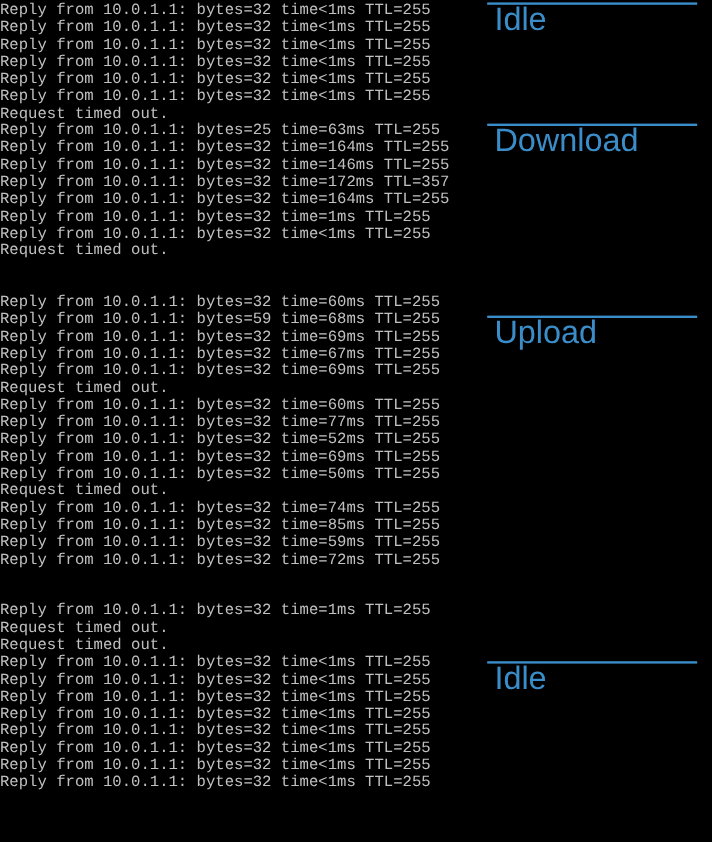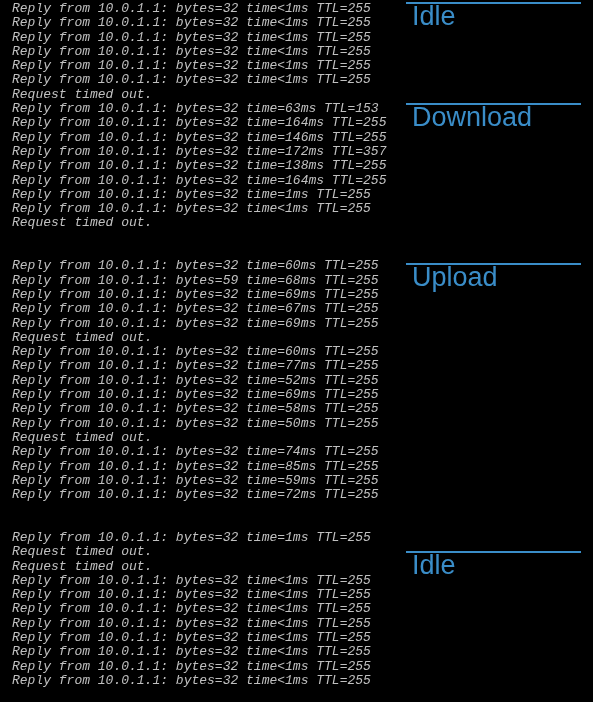--- a/index.html
+++ b/index.html
@@ -5,23 +5,22 @@
     * { margin: 0; padding: 0; box-sizing: border-box; }
     body {
       background: #000;
       font-family: "Courier New", monospace;
       font-size: 13px;
       color: #c0c0c0;
       width: 593px;
       position: relative;
     }
     .terminal {
-      padding: 2px 0 0 12px;
+      padding: 2px 0 0 0;
       line-height: 14.3px;
-      font-style: italic;
     }
     .line {
       white-space: pre;
       height: 14.3px;
     }
     .section-overlay {
       position: absolute;
       left: 406px;
       right: 0;
     }
@@ -52,42 +51,40 @@
 <body>
 
 <div class="terminal" id="term">
     <div class="line">Reply from 10.0.1.1: bytes=32 time&lt;1ms TTL=255</div>
     <div class="line">Reply from 10.0.1.1: bytes=32 time&lt;1ms TTL=255</div>
     <div class="line">Reply from 10.0.1.1: bytes=32 time&lt;1ms TTL=255</div>
     <div class="line">Reply from 10.0.1.1: bytes=32 time&lt;1ms TTL=255</div>
     <div class="line">Reply from 10.0.1.1: bytes=32 time&lt;1ms TTL=255</div>
     <div class="line">Reply from 10.0.1.1: bytes=32 time&lt;1ms TTL=255</div>
     <div class="line">Request timed out.</div>
-    <div class="line">Reply from 10.0.1.1: bytes=32 time=63ms TTL=153</div>
+    <div class="line">Reply from 10.0.1.1: bytes=25 time=63ms TTL=255</div>
     <div class="line">Reply from 10.0.1.1: bytes=32 time=164ms TTL=255</div>
     <div class="line">Reply from 10.0.1.1: bytes=32 time=146ms TTL=255</div>
     <div class="line">Reply from 10.0.1.1: bytes=32 time=172ms TTL=357</div>
-    <div class="line">Reply from 10.0.1.1: bytes=32 time=138ms TTL=255</div>
     <div class="line">Reply from 10.0.1.1: bytes=32 time=164ms TTL=255</div>
     <div class="line">Reply from 10.0.1.1: bytes=32 time=1ms TTL=255</div>
     <div class="line">Reply from 10.0.1.1: bytes=32 time&lt;1ms TTL=255</div>
     <div class="line">Request timed out.</div>
     <div class="line"></div>
     <div class="line"></div>
     <div class="line">Reply from 10.0.1.1: bytes=32 time=60ms TTL=255</div>
     <div class="line">Reply from 10.0.1.1: bytes=59 time=68ms TTL=255</div>
     <div class="line">Reply from 10.0.1.1: bytes=32 time=69ms TTL=255</div>
     <div class="line">Reply from 10.0.1.1: bytes=32 time=67ms TTL=255</div>
     <div class="line">Reply from 10.0.1.1: bytes=32 time=69ms TTL=255</div>
     <div class="line">Request timed out.</div>
     <div class="line">Reply from 10.0.1.1: bytes=32 time=60ms TTL=255</div>
     <div class="line">Reply from 10.0.1.1: bytes=32 time=77ms TTL=255</div>
     <div class="line">Reply from 10.0.1.1: bytes=32 time=52ms TTL=255</div>
     <div class="line">Reply from 10.0.1.1: bytes=32 time=69ms TTL=255</div>
-    <div class="line">Reply from 10.0.1.1: bytes=32 time=58ms TTL=255</div>
     <div class="line">Reply from 10.0.1.1: bytes=32 time=50ms TTL=255</div>
     <div class="line">Request timed out.</div>
     <div class="line">Reply from 10.0.1.1: bytes=32 time=74ms TTL=255</div>
     <div class="line">Reply from 10.0.1.1: bytes=32 time=85ms TTL=255</div>
     <div class="line">Reply from 10.0.1.1: bytes=32 time=59ms TTL=255</div>
     <div class="line">Reply from 10.0.1.1: bytes=32 time=72ms TTL=255</div>
     <div class="line"></div>
     <div class="line"></div>
     <div class="line">Reply from 10.0.1.1: bytes=32 time=1ms TTL=255</div>
     <div class="line">Request timed out.</div>

